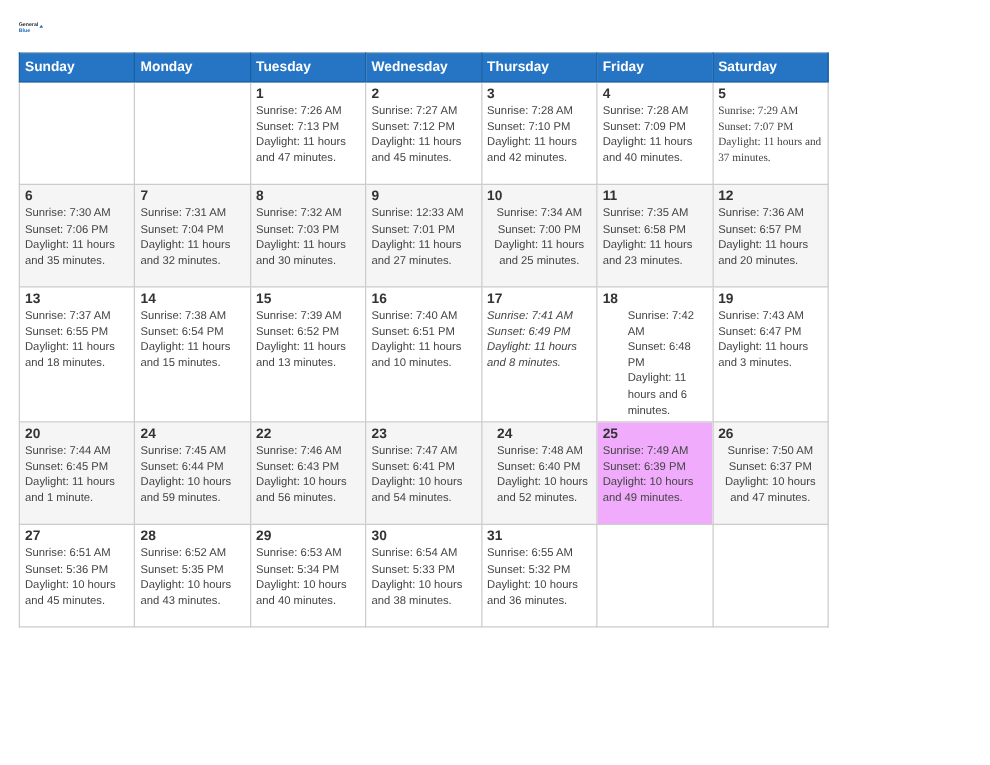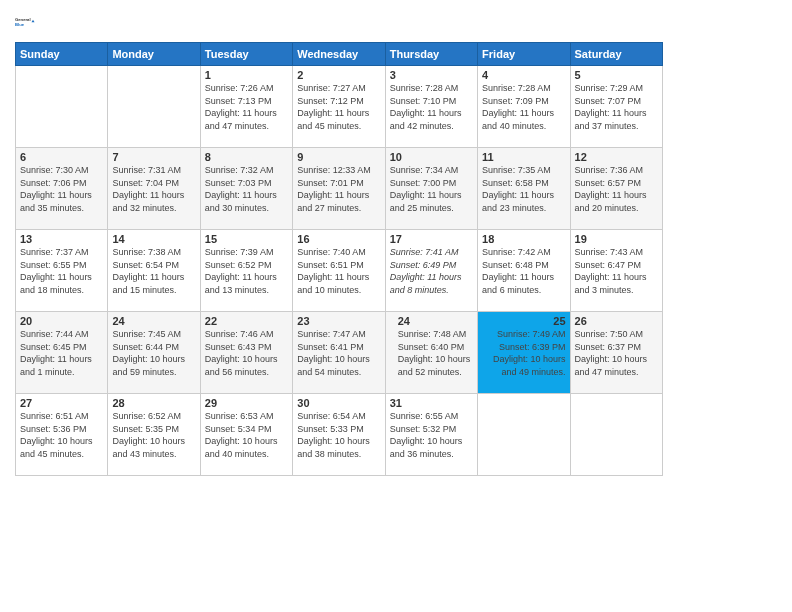--- a/index.html
+++ b/index.html
@@ -139,21 +139,21 @@
 Daylight: 11 hours and 42 minutes.</div>
           </td>
           <td>
             <span class="day-number">4</span>
             <div class="day-info" style="white-space: pre-line;">Sunrise: 7:28 AM
 Sunset: 7:09 PM
 Daylight: 11 hours and 40 minutes.</div>
           </td>
           <td>
             <span class="day-number">5</span>
-            <div class="day-info" style="white-space: pre-line;">Sunrise: 7:29 AM
+            <div class="day-info" style="white-space: pre-line; font-family: Liberation Serif, serif;">Sunrise: 7:29 AM
 Sunset: 7:07 PM
 Daylight: 11 hours and 37 minutes.</div>
           </td>
         </tr>
         <tr>
           <td style="background: rgb(245, 245, 245);">
             <span class="day-number">6</span>
             <div class="day-info" style="white-space: pre-line;">Sunrise: 7:30 AM
 Sunset: 7:06 PM
 Daylight: 11 hours and 35 minutes.</div>
@@ -171,21 +171,21 @@
 Daylight: 11 hours and 30 minutes.</div>
           </td>
           <td style="background: rgb(245, 245, 245);">
             <span class="day-number">9</span>
             <div class="day-info" style="white-space: pre-line;">Sunrise: 12:33 AM
 Sunset: 7:01 PM
 Daylight: 11 hours and 27 minutes.</div>
           </td>
           <td style="background: rgb(245, 245, 245);">
             <span class="day-number">10</span>
-            <div class="day-info" style="white-space: pre-line;">Sunrise: 7:34 AM
+            <div class="day-info" style="white-space: pre-line; text-align: center;">Sunrise: 7:34 AM
 Sunset: 7:00 PM
 Daylight: 11 hours and 25 minutes.</div>
           </td>
           <td style="background: rgb(245, 245, 245);">
             <span class="day-number">11</span>
             <div class="day-info" style="white-space: pre-line;">Sunrise: 7:35 AM
 Sunset: 6:58 PM
 Daylight: 11 hours and 23 minutes.</div>
           </td>
           <td style="background: rgb(245, 245, 245);">
@@ -221,21 +221,21 @@
 Daylight: 11 hours and 10 minutes.</div>
           </td>
           <td>
             <span class="day-number">17</span>
             <div class="day-info" style="white-space: pre-line; font-style: italic;">Sunrise: 7:41 AM
 Sunset: 6:49 PM
 Daylight: 11 hours and 8 minutes.</div>
           </td>
           <td>
             <span class="day-number">18</span>
-            <div class="day-info" style="white-space: pre-line;">Sunrise: 7:42 AM
+            <div class="day-info" style="white-space: pre-line; margin-left: 20px;">Sunrise: 7:42 AM
 Sunset: 6:48 PM
 Daylight: 11 hours and 6 minutes.</div>
           </td>
           <td>
             <span class="day-number">19</span>
             <div class="day-info" style="white-space: pre-line;">Sunrise: 7:43 AM
 Sunset: 6:47 PM
 Daylight: 11 hours and 3 minutes.</div>
           </td>
         </tr>
@@ -263,29 +263,29 @@
             <div class="day-info" style="white-space: pre-line;">Sunrise: 7:47 AM
 Sunset: 6:41 PM
 Daylight: 10 hours and 54 minutes.</div>
           </td>
           <td style="background: rgb(245, 245, 245); padding-left: 12px;">
             <span class="day-number">24</span>
             <div class="day-info" style="white-space: pre-line;">Sunrise: 7:48 AM
 Sunset: 6:40 PM
 Daylight: 10 hours and 52 minutes.</div>
           </td>
-          <td style="background: #0ea5e9; text-align: right;">
+          <td style="background: #f0abfc;">
             <span class="day-number">25</span>
             <div class="day-info" style="white-space: pre-line;">Sunrise: 7:49 AM
 Sunset: 6:39 PM
 Daylight: 10 hours and 49 minutes.</div>
           </td>
           <td style="background: rgb(245, 245, 245);">
             <span class="day-number">26</span>
-            <div class="day-info" style="white-space: pre-line;">Sunrise: 7:50 AM
+            <div class="day-info" style="white-space: pre-line; text-align: center;">Sunrise: 7:50 AM
 Sunset: 6:37 PM
 Daylight: 10 hours and 47 minutes.</div>
           </td>
         </tr>
         <tr>
           <td>
             <span class="day-number">27</span>
             <div class="day-info" style="white-space: pre-line;">Sunrise: 6:51 AM
 Sunset: 5:36 PM
 Daylight: 10 hours and 45 minutes.</div>

